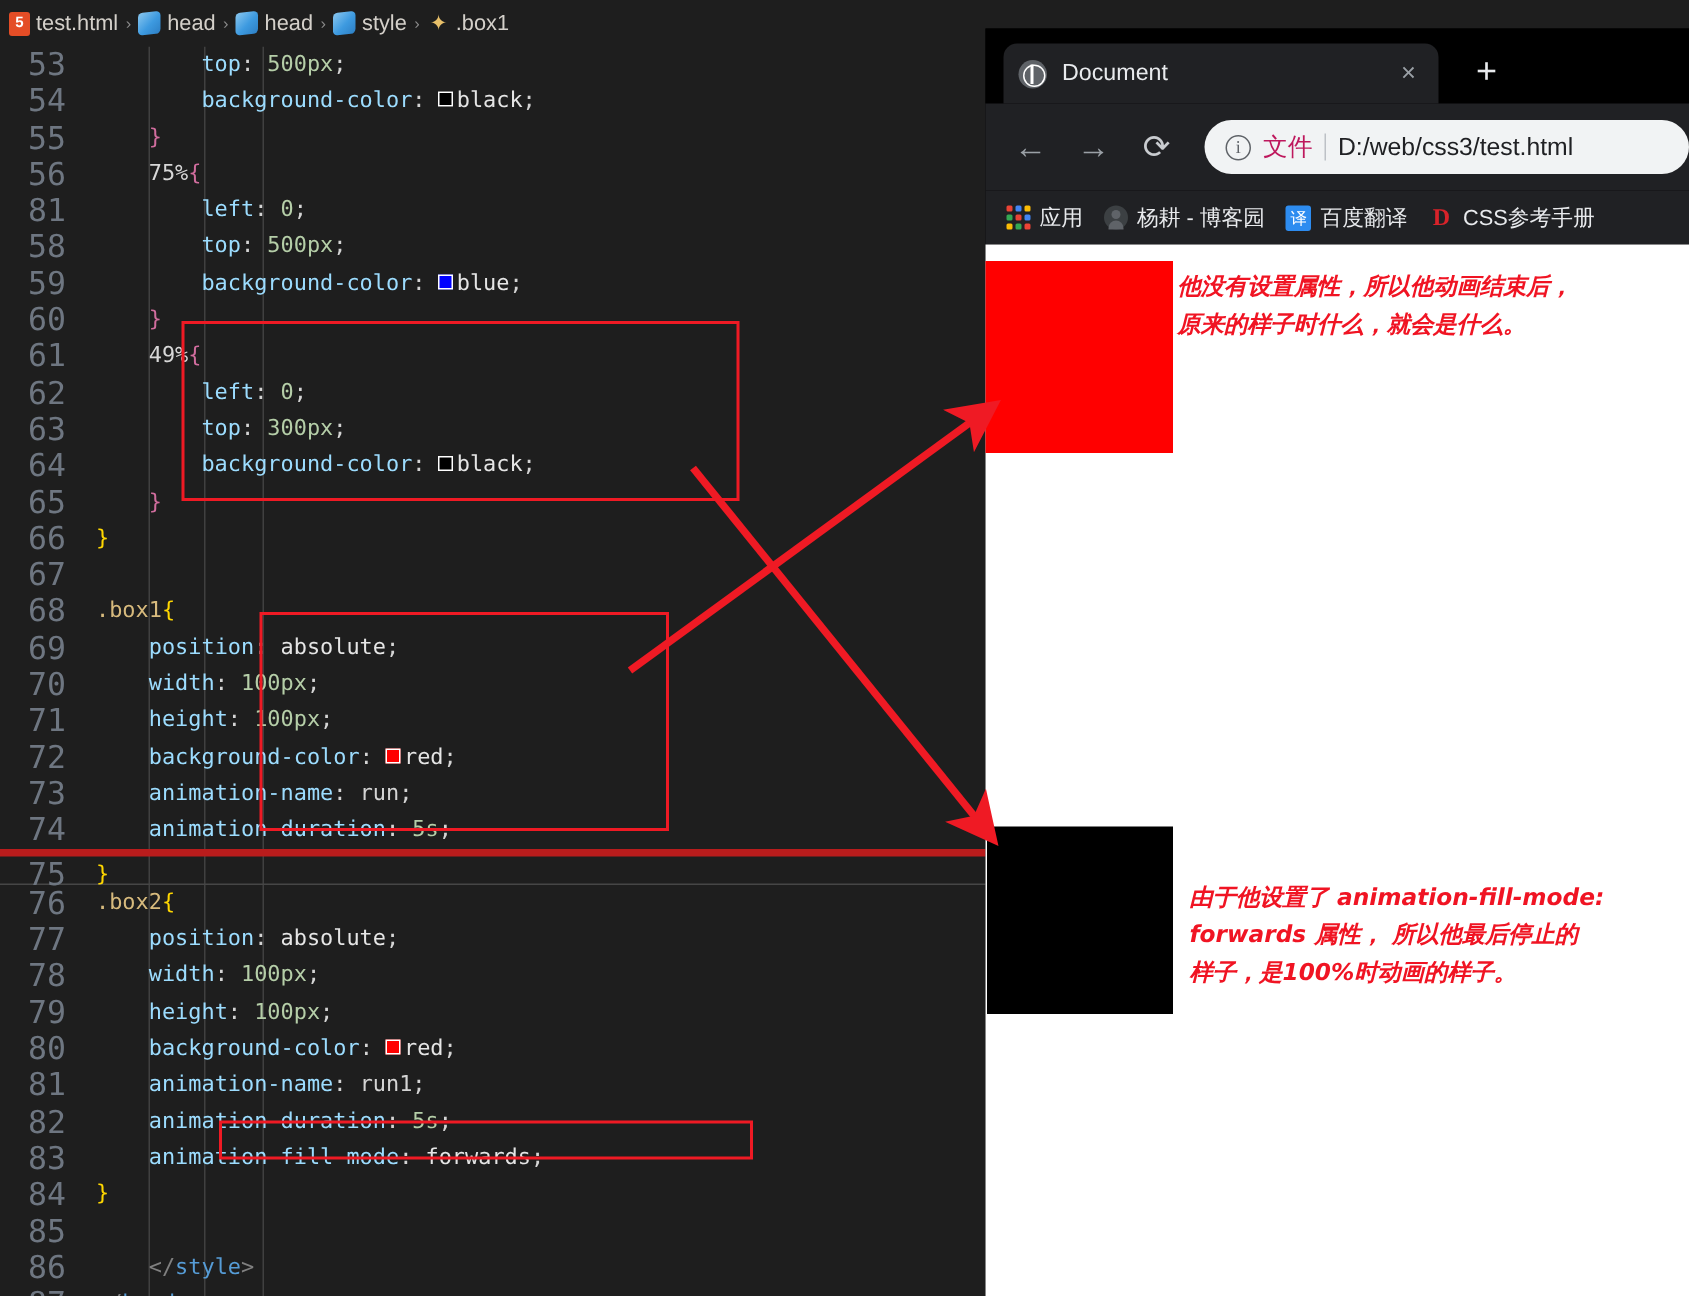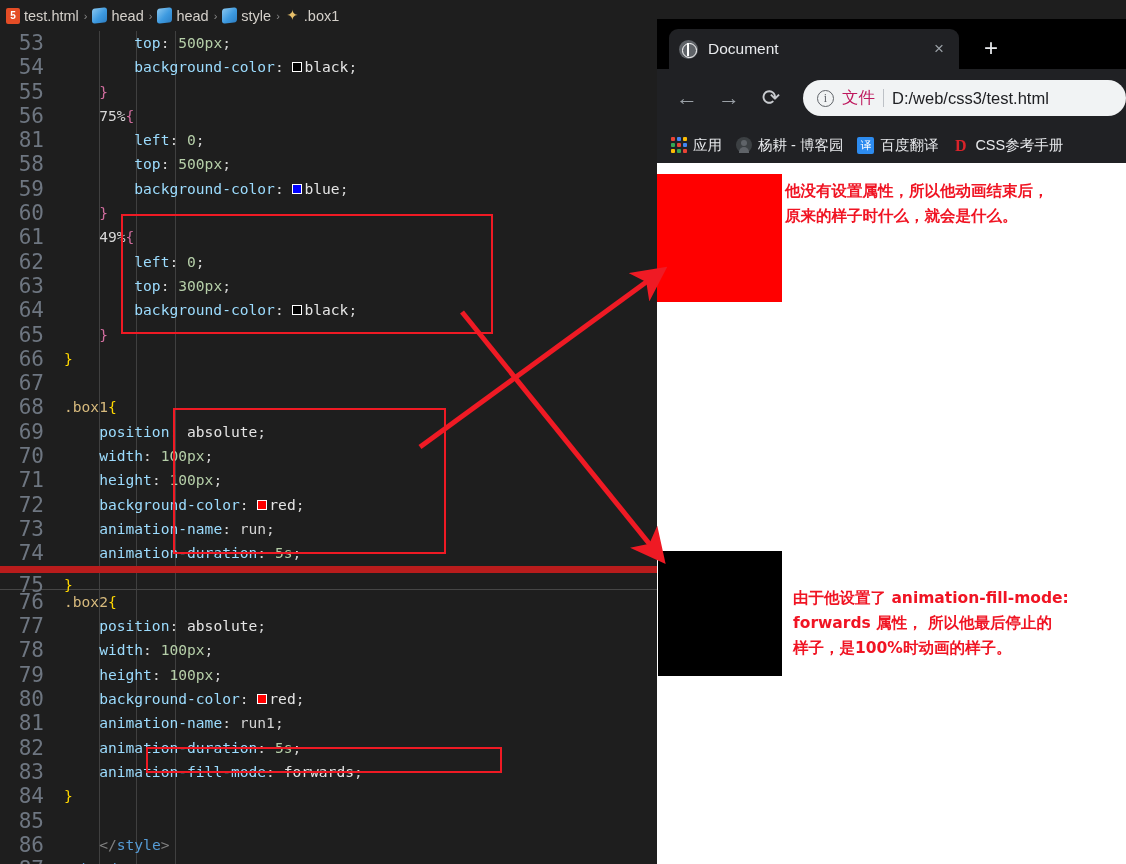--- a/index.html
+++ b/index.html
@@ -66,21 +66,21 @@
     width: 54px; text-align: right;
     color: #6e7681; font-size: 21px;
     padding-right: 10px;
   }
   .code-text {
     position: absolute; left: 64px; top: 0;
     color: #d4d4d4;
   }
   .cur-line {
     background: transparent;
-    border-top: 7px solid #b91c1c;
+    border-top: 5px solid #b91c1c;
     border-bottom: 1px solid #464646;
     height: 24.3px;
   }
   
   .guides { position: absolute; left: 0; top: 0; width: 660px; height: 833px; pointer-events: none; }
   .guide { position: absolute; top: 0; width: 1px; height: 833px; background: #404040; }
 
   
   .t-prop   { color: #9cdcfe; }
   .t-val    { color: #e5e5e5; }
@@ -220,20 +220,21 @@
   .bm-d {
     width: 17px; height: 17px; flex: 0 0 auto;
     color: #d8232a; font-size: 16px; line-height: 17px; text-align: center;
     font-weight: bold; font-family: "Liberation Serif", serif;
   }
 
   #viewport {
     position: absolute; left: 0; top: 144px;
     width: 469px; height: 701px;
     background: #ffffff;
+    font-style: italic;
   }
   .demo-box { position: absolute; }
   .note {
     position: absolute;
     color: #f01423;
     font-weight: bold;
     font-size: 15.5px;
     line-height: 25px;
     font-family: "DejaVu Sans", sans-serif;
     white-space: pre-line;

